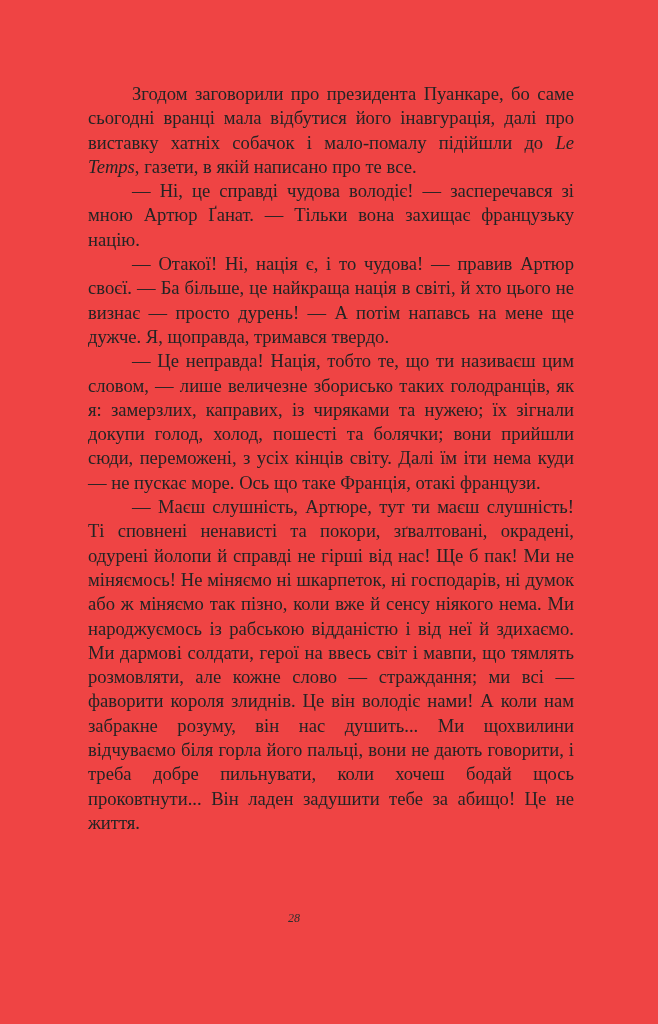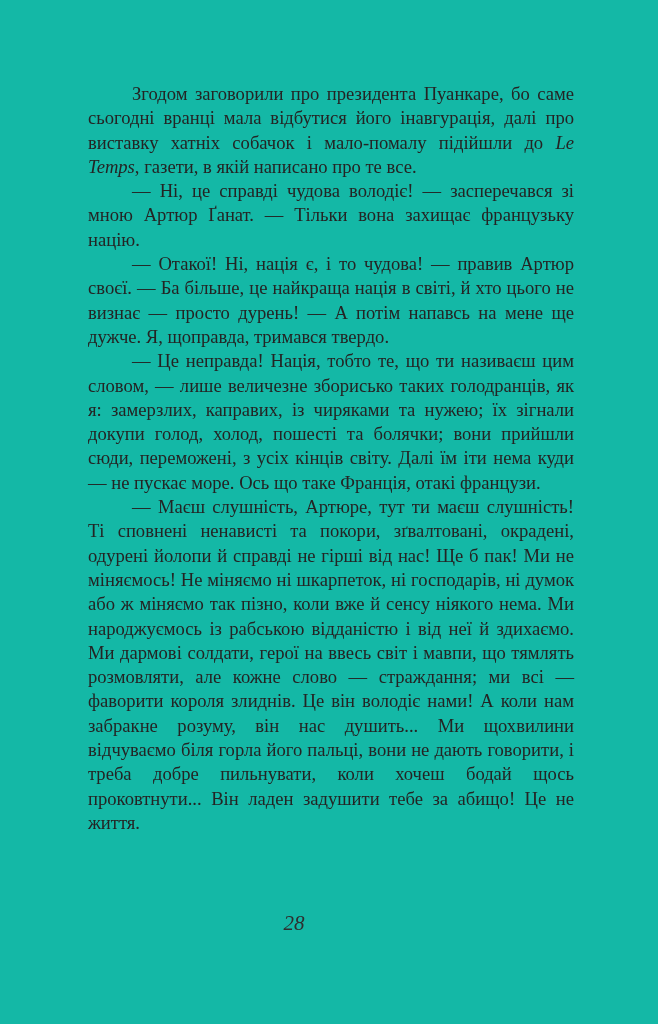--- a/index.html
+++ b/index.html
@@ -9,21 +9,21 @@
     body {
       width: 658px;
       height: 1024px;
       background: #ffffff;
       position: relative;
       overflow: hidden;
     }
     .book-page {
       position: absolute;
       inset: 0;
-      background: #14b8a6;
+      background: #ef4444;
     }
     .text-block {
       position: absolute;
       left: 88px;
       top: 82px;
       width: 486px;
       font-family: "Liberation Serif", "DejaVu Serif", serif;
       font-size: 18.6px;
       line-height: 24.3px;
       color: #242424;
@@ -38,21 +38,21 @@
       font-style: italic;
     }
     .page-number {
       position: absolute;
       left: 0;
       top: 911px;
       width: 588px;
       text-align: center;
       font-family: "Liberation Serif", "DejaVu Serif", serif;
       font-style: italic;
-      font-size: 21px;
+      font-size: 12px;
       color: #2e2e2e;
     }
   </style>
 </head>
 <body>
 
 <div class="book-page">
   <main class="text-block" id="paragraphs">
       <p class="para"><span>Згодом заговорили про президента Пуанкаре, бо саме сьогодні вранці мала відбутися його інавгурація, далі про виставку хатніх собачок і мало-помалу підійшли до </span><i>Le Temps</i><span>, газети, в якій написано про те все.</span></p>
       <p class="para"><span>— Ні, це справді чудова володіє! — засперечався зі мною Артюр Ґанат. — Тільки вона захищає французьку націю.</span></p>

